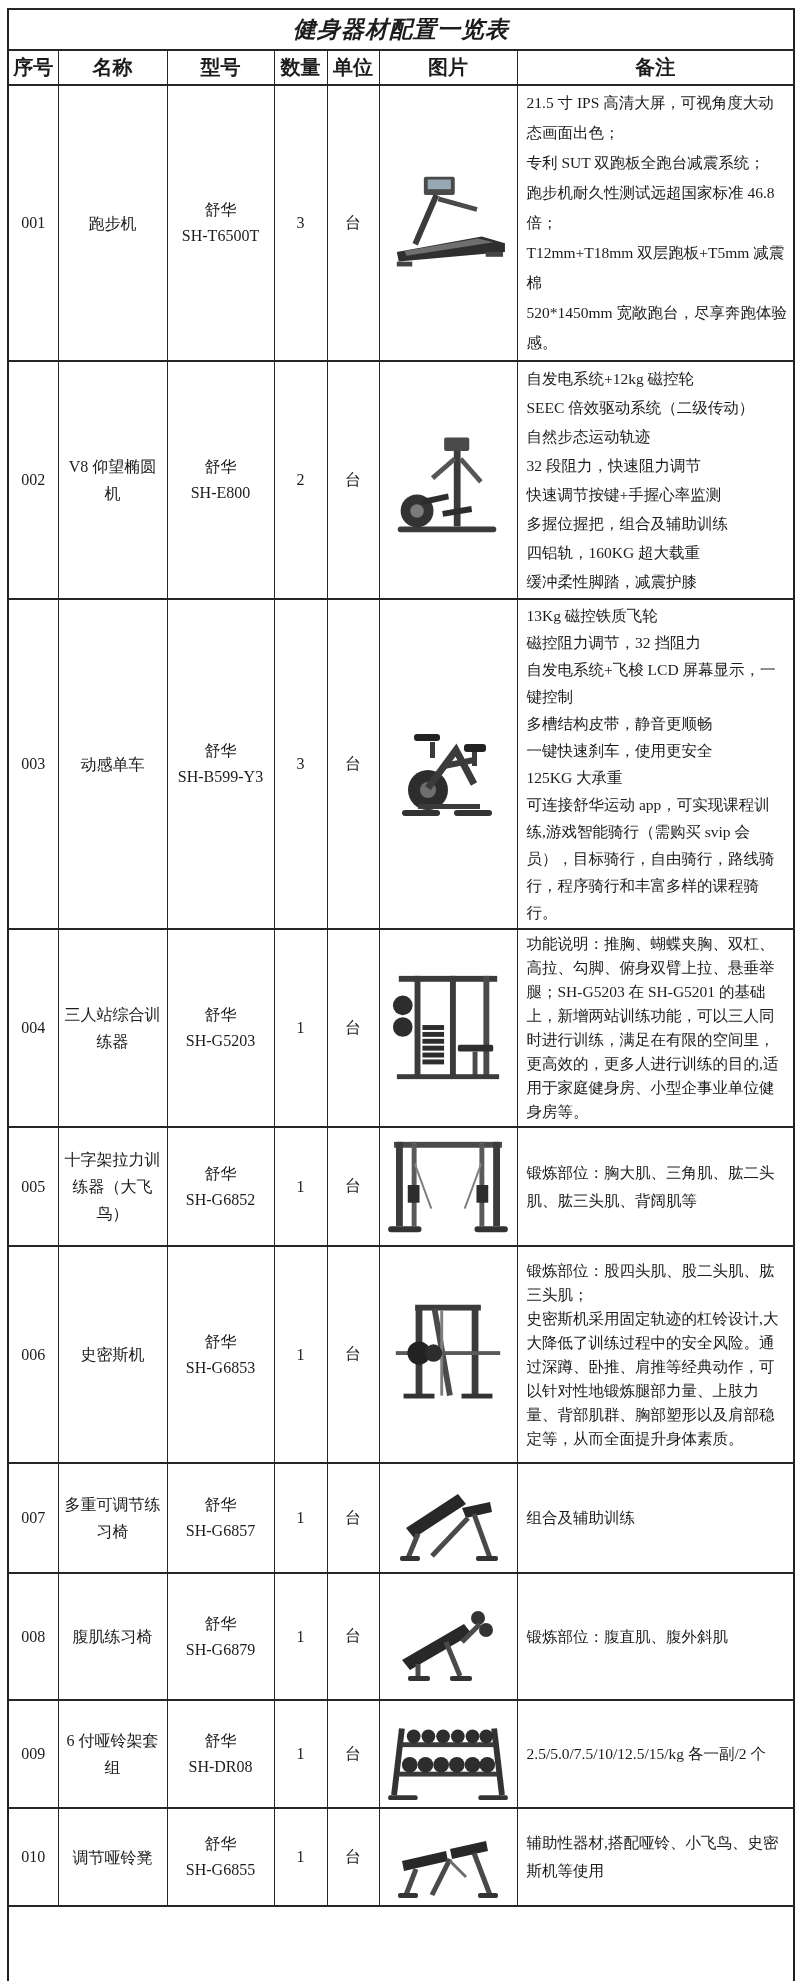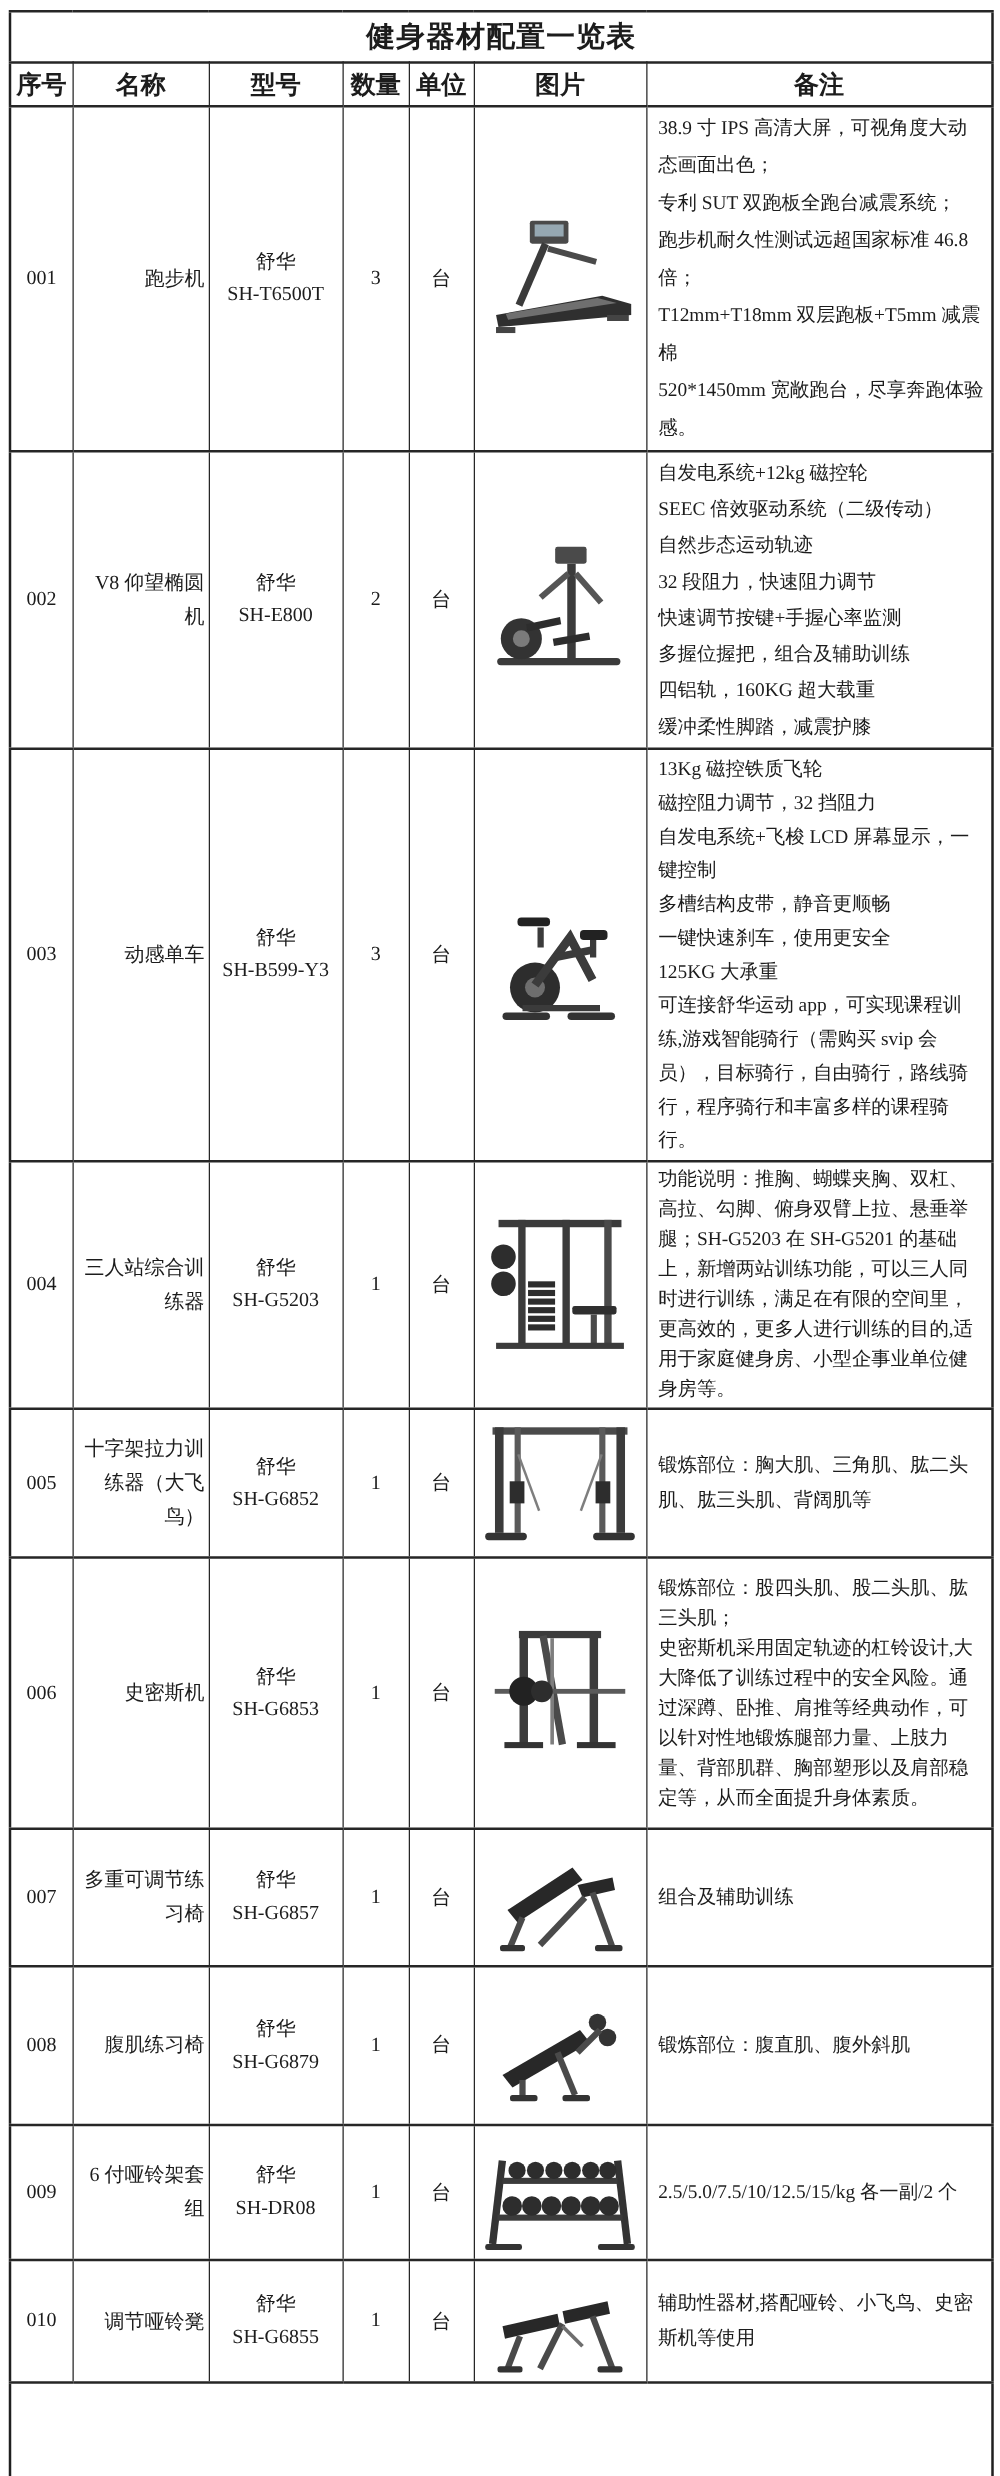--- a/index.html
+++ b/index.html
@@ -2,25 +2,25 @@
 <html><head>
 <meta charset="utf-8">
 <style>
   html,body{margin:0;padding:0;background:#ffffff;}
   body{width:800px;font-family:"Liberation Serif","DejaVu Serif",serif;color:#1c1c1c;}
   .sheet{width:786px;margin:8px auto 0 auto;}
   table{width:786px;table-layout:fixed;border-collapse:collapse;border:2px solid #202020;}
   td{border:1px solid #262626;border-top-width:2px;border-bottom-width:2px;
      text-align:center;vertical-align:middle;font-size:16px;padding:2px 3px;
      overflow:hidden;word-break:break-word;}
-  td.title-cell{font-size:23px;font-weight:700;letter-spacing:1px;padding:4px 0;}
+  td.title-cell{font-size:23px;font-weight:700;letter-spacing:1px;padding:4px 0;font-style:italic;}
   tr.head td{font-weight:700;font-size:20px;padding:3px 0;}
   td.remarks{text-align:left;padding:2px 4px 2px 9px;font-size:15.5px;line-height:28px;}
   td.model div{line-height:26px;}
-  td.name{line-height:27px;text-align:right;}
+  td.name{line-height:27px;}
   .img-wrap{display:flex;align-items:center;justify-content:center;}
   td.footer-cell{text-align:left;font-size:17px;line-height:39px;padding:10px 24px 10px 28px;
      text-indent:2em;vertical-align:middle;}
   .dash{font-size:16px;}
 </style>
 </head>
 <body>
 
 <div class="sheet">
 <table>
@@ -66,21 +66,21 @@
         <path d="M53 29 L31 80" stroke="#3b3b3b" stroke-width="6" fill="none"></path>
         <path d="M55 33 L95 44" stroke="#4a4a4a" stroke-width="5" fill="none"></path>
         <polygon points="12,88 100,72 124,79 124,88 14,98" fill="#2f2f2f"></polygon>
         <polygon points="20,87 96,74 112,78 22,92" fill="#6f6f6f"></polygon>
         <rect x="12" y="98" width="16" height="5" fill="#444"></rect>
         <rect x="104" y="88" width="18" height="5" fill="#444"></rect>
       </svg>
             </div>
     </td>
     <td class="remarks" style="line-height:30px">
-            <div>38.9 寸 IPS 高清大屏，可视角度大动态画面出色；</div>
+            <div>21.5 寸 IPS 高清大屏，可视角度大动态画面出色；</div>
             <div>专利 SUT 双跑板全跑台减震系统；</div>
             <div>跑步机耐久性测试远超国家标准 46.8 倍；</div>
             <div>T12mm+T18mm 双层跑板+T5mm 减震棉</div>
             <div>520*1450mm 宽敞跑台，尽享奔跑体验感。</div>
           </td>
   </tr>
 
   <tr style="height:232px">
     <td>002</td>
     <td class="name">V8 仰望椭圆机</td>

